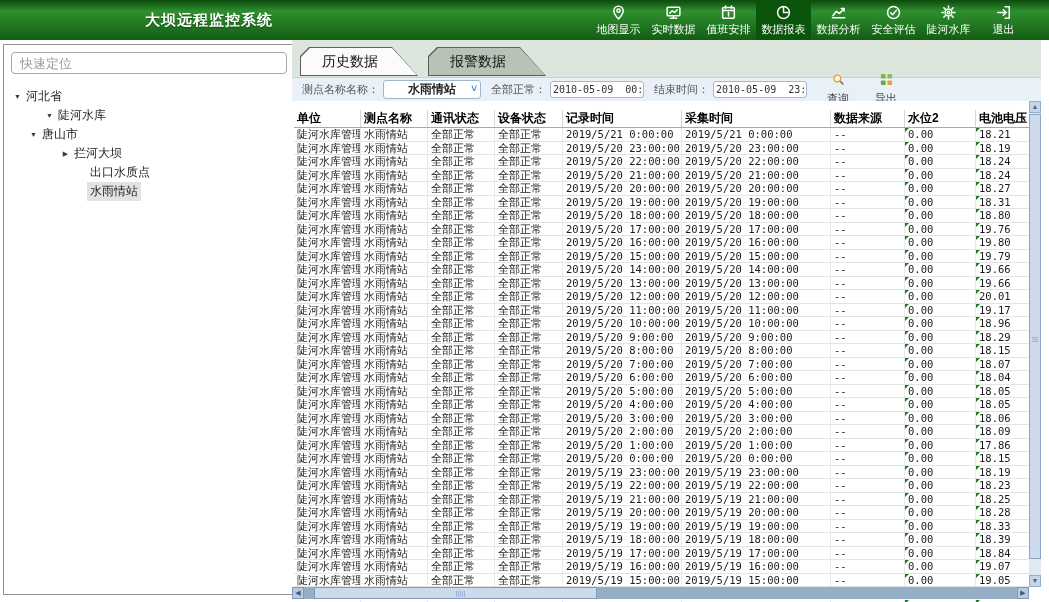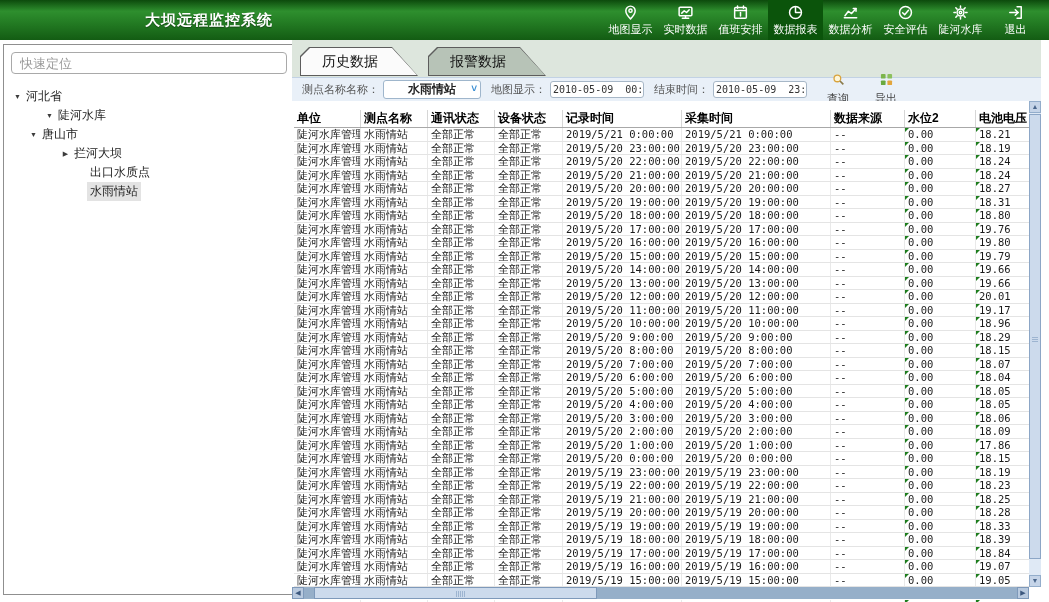--- a/index.html
+++ b/index.html
@@ -10,21 +10,21 @@
   }
   
   .header{
     position:absolute;left:0;top:0;width:1049px;height:40px;
     background:linear-gradient(to bottom,#0c4a0c 0%,#2e8f2e 28%,#247d24 55%,#135c13 100%);
   }
   .app-title{
     position:absolute;left:145px;top:11px;color:#ffffff;
     font-size:15px;font-weight:bold;letter-spacing:1px;text-shadow:0 1px 1px rgba(0,0,0,.4);
   }
-  .nav{position:absolute;right:6px;top:0;height:52px;display:flex;}
+  .nav{position:absolute;right:18px;top:0;height:52px;display:flex;}
   .nav-item{
     position:relative;width:55px;height:40px;display:flex;flex-direction:column;
     align-items:center;justify-content:center;gap:1px;color:#fff;font-size:11px;cursor:pointer;
   }
   .nav-item .ico{height:17px;display:flex;align-items:center;justify-content:center;}
   .nav-item.active{background:#0b540b;}
   .nav-item.active::after{
     content:"";position:absolute;left:0;top:40px;width:55px;height:4px;background:#0b540b;
   }
   
@@ -249,21 +249,21 @@
       <div class="tab-label">报警数据</div>
     </div>
   </div>
 
   <div class="filterbar">
     <span class="flabel">测点名称名称：</span>
     <div class="fselect">
       <span>水雨情站</span>
       <span class="chev">˅</span>
     </div>
-    <span class="flabel">地图显示：</span>
+    <span class="flabel">全部正常：</span>
     <input class="finput" value="2010-05-09  00:00:00" style="">
     <span class="flabel">结束时间：</span>
     <input class="finput" value="2010-05-09  23:59:59" style="">
     <button class="fbtn">
       <span class="ico">
         <svg width="13" height="13" viewBox="0 0 14 14">
             <circle cx="5.8" cy="5.8" r="3.6" fill="#fdf6d8" stroke="#d9a33c" stroke-width="1.4"></circle>
             <line x1="8.6" y1="8.6" x2="12.2" y2="12.2" stroke="#8a7a4a" stroke-width="1.8"></line>
           </svg>
       </span>

